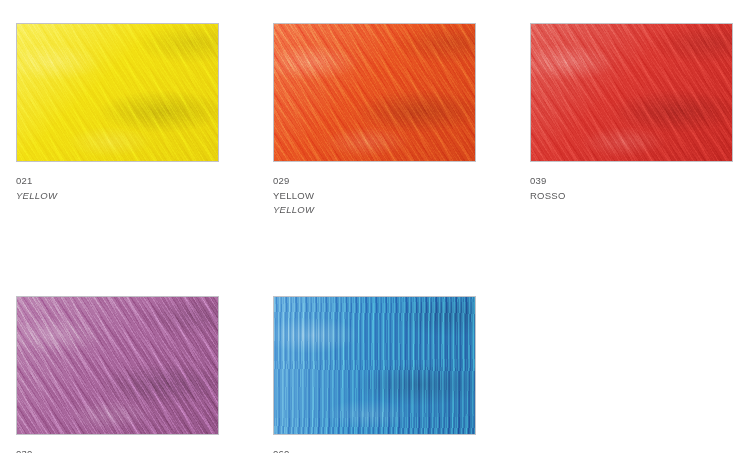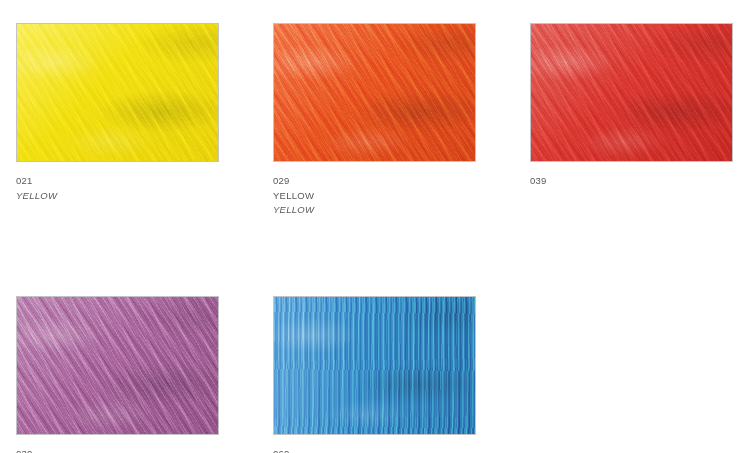--- a/index.html
+++ b/index.html
@@ -180,20 +180,21 @@
     </div>
 
     <div class="swatch-cell">
       <div class="swatch-chip">
         <div class="base" style="background:linear-gradient(136deg,#e2615a 0%,#d93831 45%,#c62a25 100%);"></div>
         <div class="mottle"></div>
         <div class="grain-diag"></div>
       </div>
       <div class="swatch-caption">
         <span class="caption-code">039</span>
+        <span class="caption-name">ROSSO</span>
       </div>
     </div>
 
     <div class="swatch-cell">
       <div class="swatch-chip">
         <div class="base" style="background:linear-gradient(136deg,#bc85b2 0%,#a9679d 45%,#96578b 100%);"></div>
         <div class="mottle"></div>
         <div class="grain-diag"></div>
       </div>
       <div class="swatch-caption">

